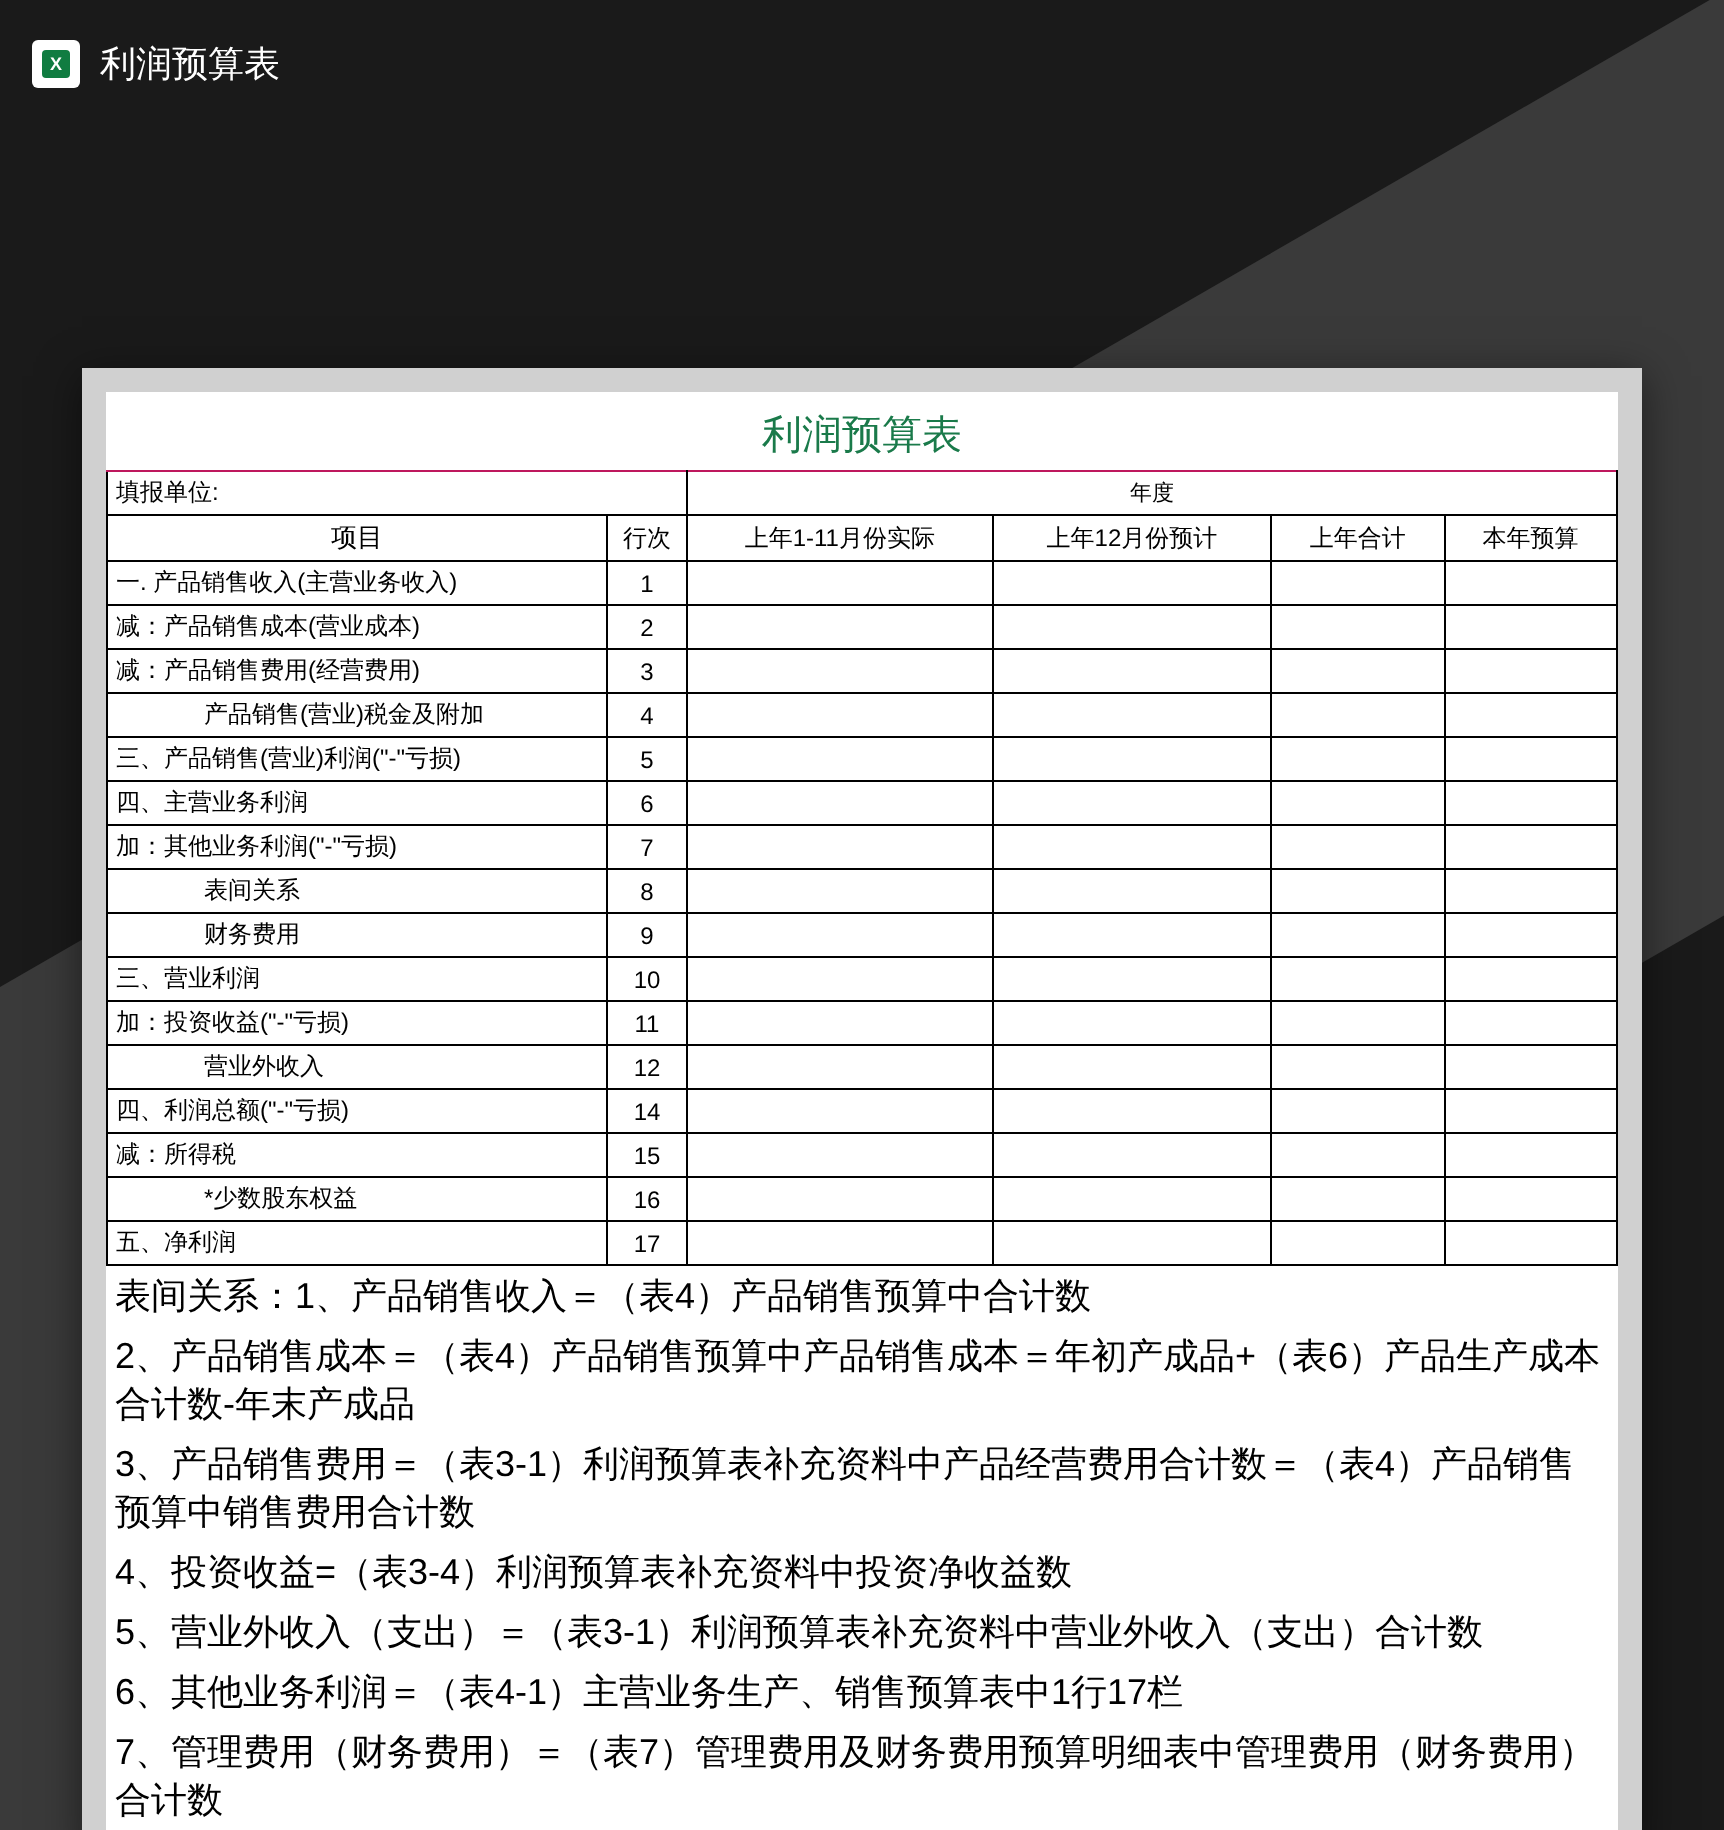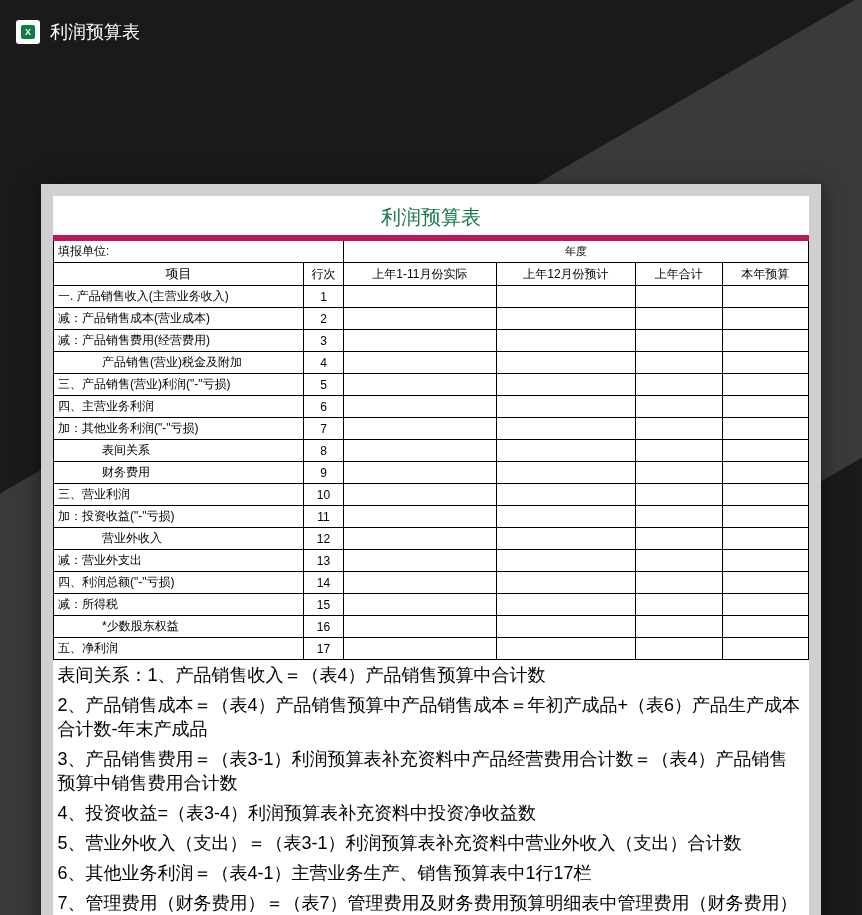--- a/index.html
+++ b/index.html
@@ -103,21 +103,21 @@
     .hdr-project { text-align: center; font-size: 13px; }
     .row-num { text-align: center; }
     .indent-1 { }
     .indent-2 { padding-left: 48px; }
     .notes-row td {
       border: none;
       padding: 3px 4px;
       font-size: 18px;
       height: 22px;
     }
-    .top-info td { border-top: 6px solid #be185d; }
+    .top-info td { border-top: 1px solid #be185d; }
     .note-first { padding-left: 4px; }
     .note-indent { padding-left: 48px; }
     .small-text { font-size: 11px; }
   </style>
 </head>
 <body>
 
 <div class="diagonal-bg"></div>
 <div class="diagonal-shape"></div>
 
@@ -237,28 +237,20 @@
           </tr>
           <tr>
             <td class="col-item indent-2">营业外收入</td>
             <td class="row-num">12</td>
             <td></td>
             <td></td>
             <td></td>
             <td></td>
           </tr>
           <tr>
-            <td class="col-item indent-1">减：营业外支出</td>
-            <td class="row-num">13</td>
-            <td></td>
-            <td></td>
-            <td></td>
-            <td></td>
-          </tr>
-          <tr>
             <td class="col-item indent-0">四、利润总额("-"亏损)</td>
             <td class="row-num">14</td>
             <td></td>
             <td></td>
             <td></td>
             <td></td>
           </tr>
           <tr>
             <td class="col-item indent-1">减：所得税</td>
             <td class="row-num">15</td>

